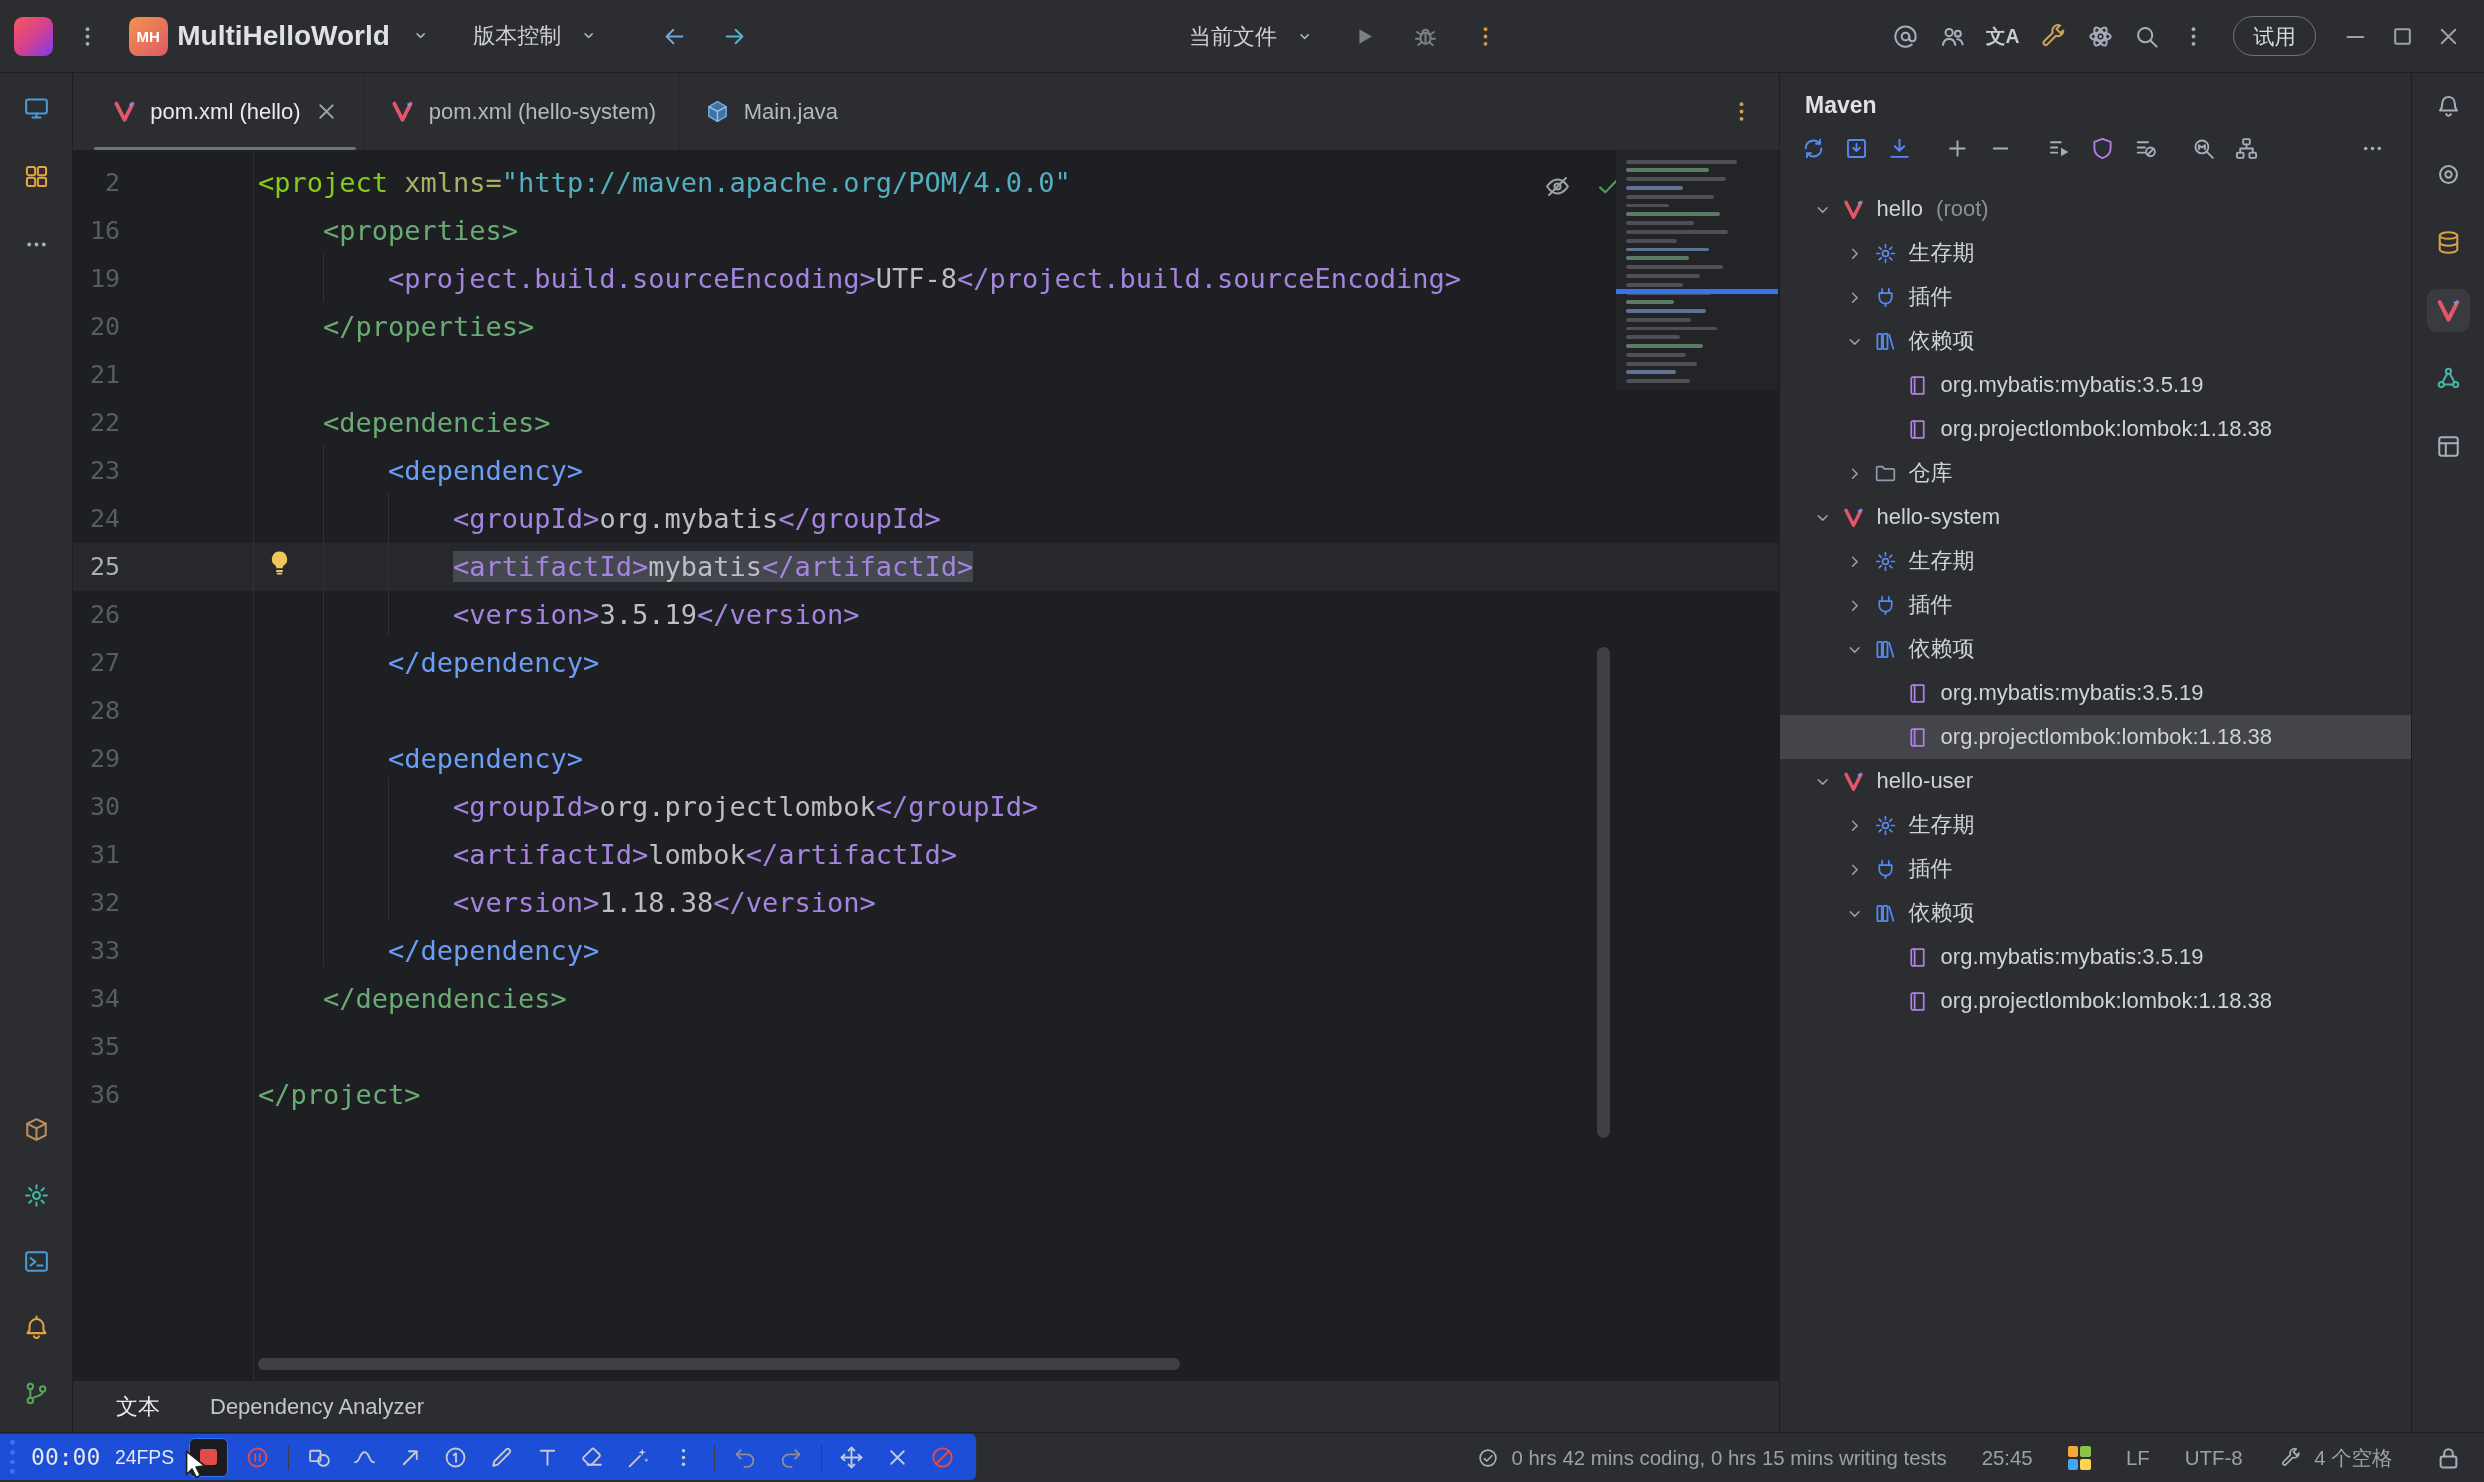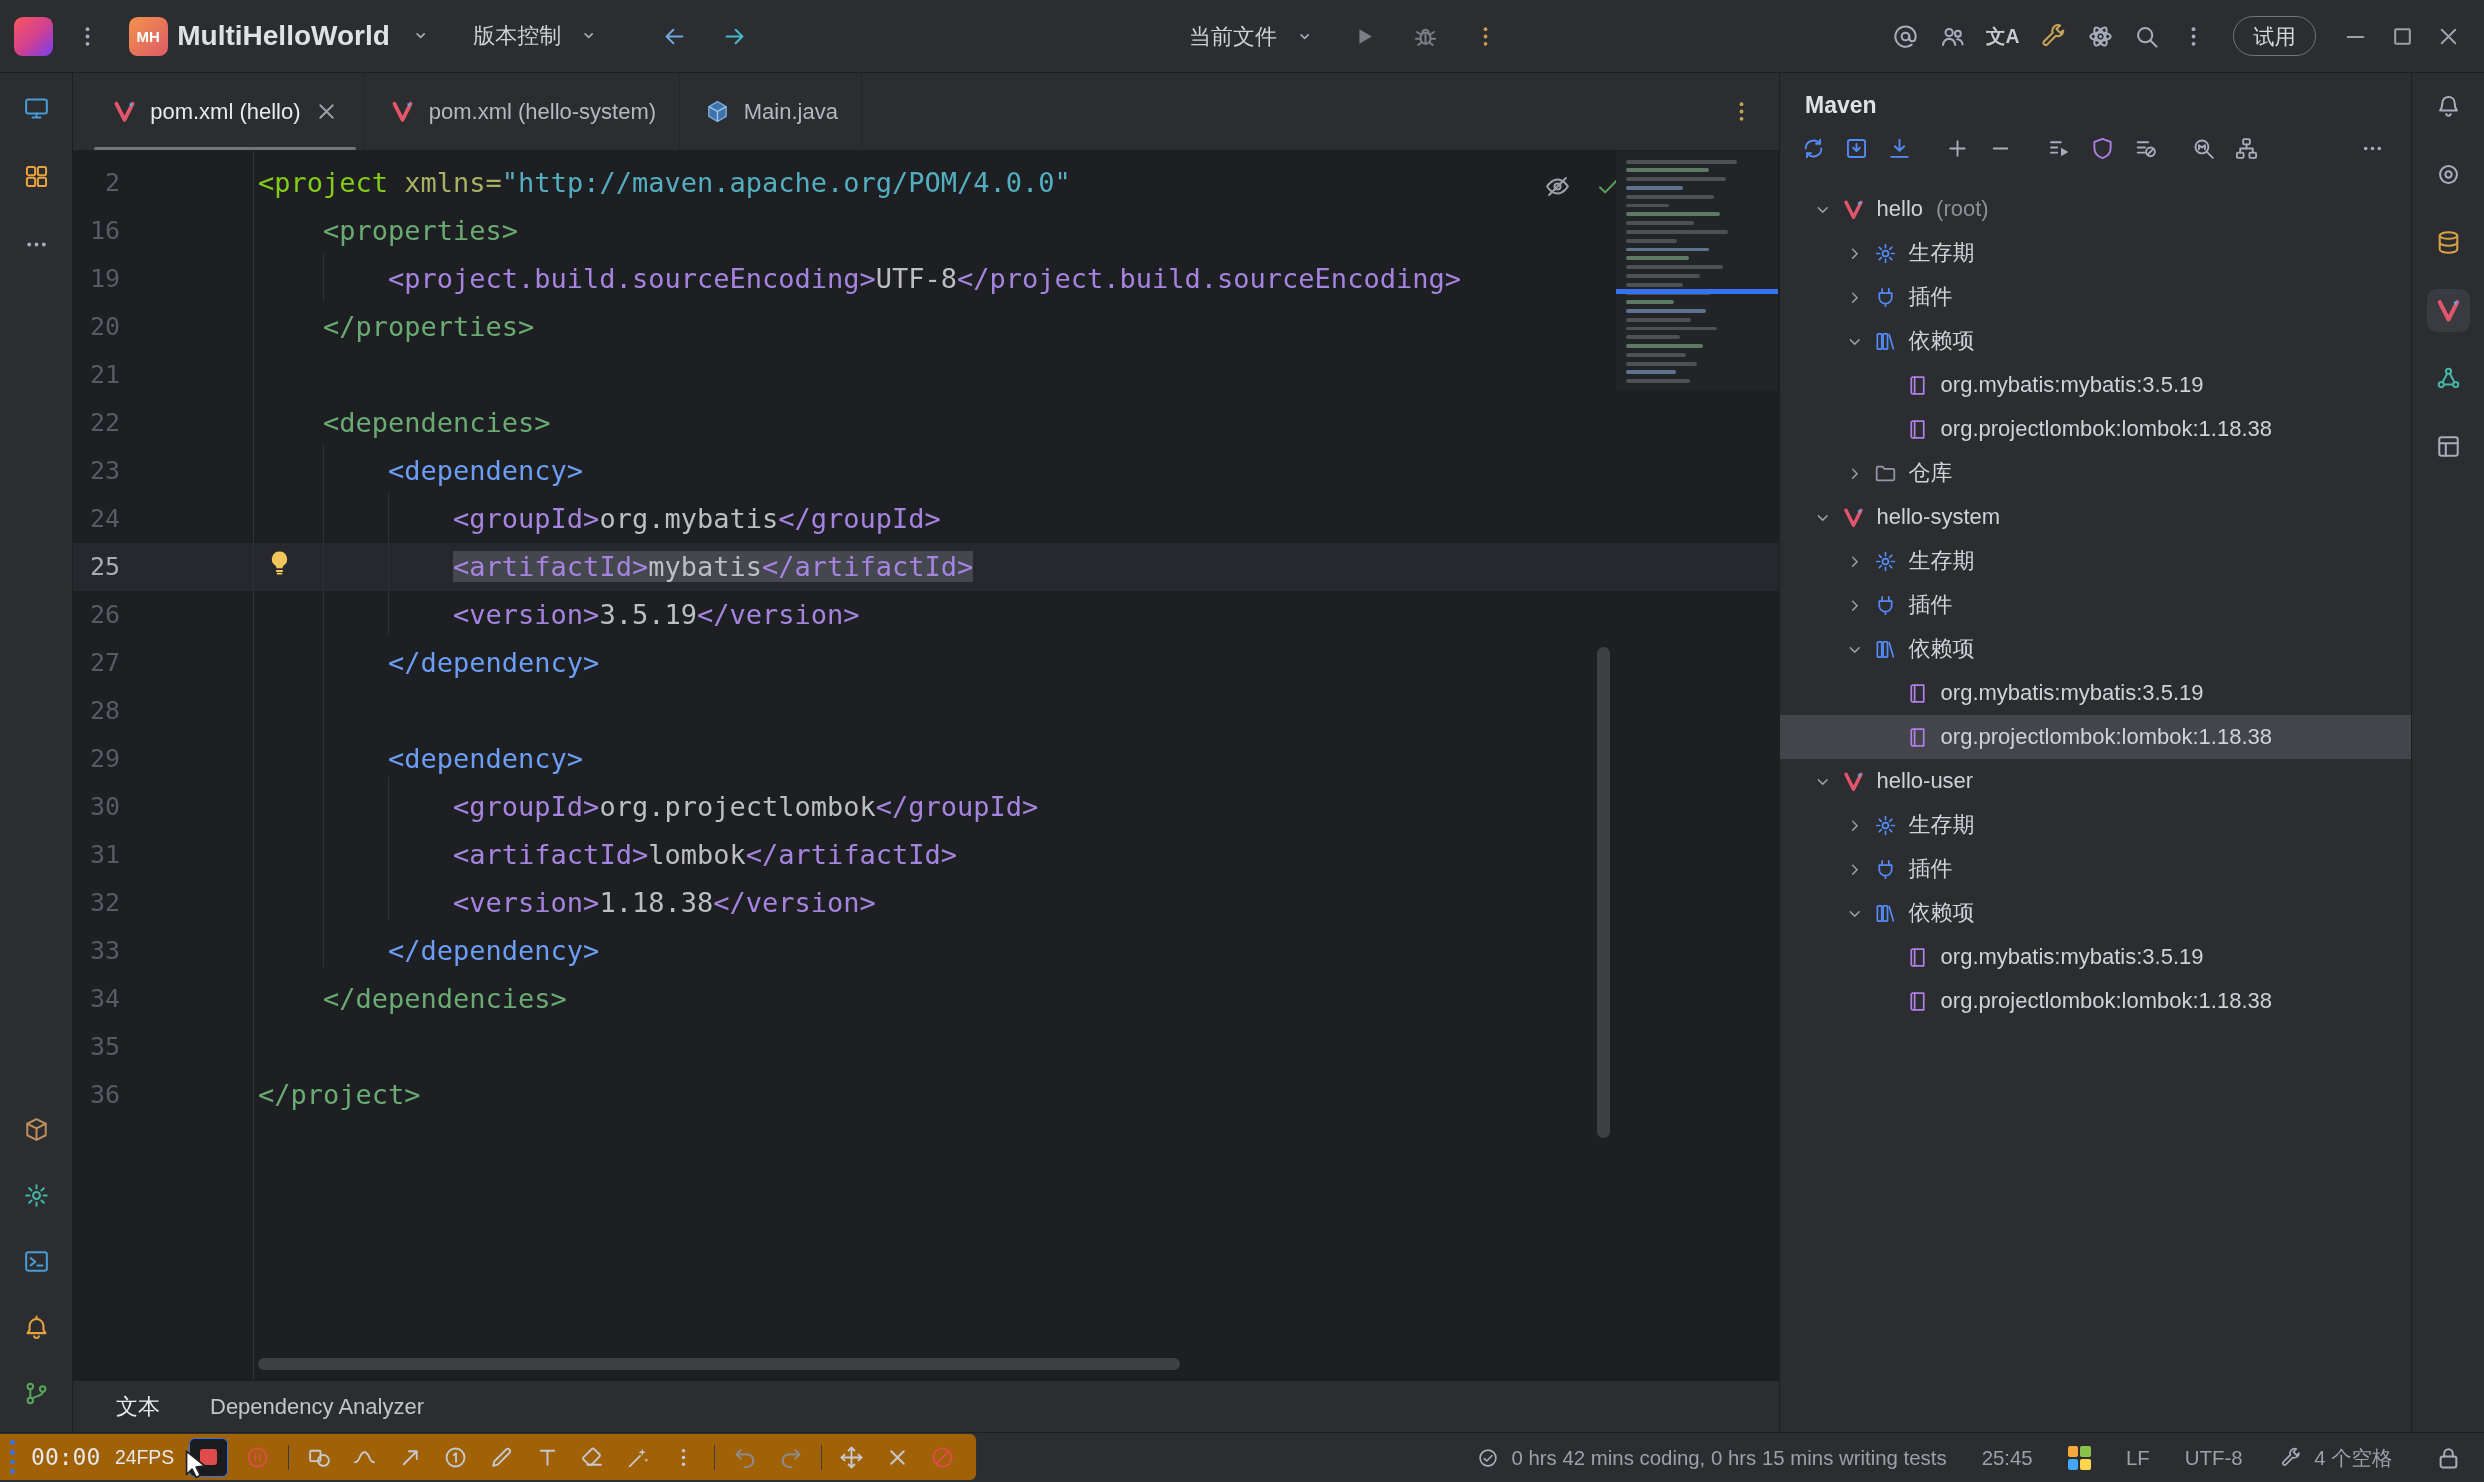--- a/index.html
+++ b/index.html
@@ -109,21 +109,21 @@
   #statusbar{position:absolute;left:0;right:0;bottom:0;height:51px;background:#2B2D30;border-top:1px solid #1E1F22;
     display:flex;align-items:center;z-index:6}
   .sb-right{margin-left:auto;display:flex;align-items:center;gap:35px;padding-right:13.6px;color:#9CA0A8;font-size:20.4px}
   .sb-item{display:flex;align-items:center;gap:9.7px}
   .sb-item .ic{width:27px;height:27px}.sb-item .ic svg{width:22px;height:22px}
   #colorgrid{display:grid;grid-template-columns:10.7px 10.7px;grid-template-rows:10.7px 10.7px;gap:1.9px}
   #colorgrid span{border-radius:1.9px}
 
   
   #recorder{position:absolute;left:0;bottom:1.9px;height:48px;z-index:8;display:flex;align-items:center;gap:14.6px;
-    padding:0 17.5px 0 9.7px;background:#a16207;border:1px solid #2E3136;border-left:none;border-radius:0 6.8px 6.8px 0}
+    padding:0 17.5px 0 9.7px;background:#1d4ed8;border:1px solid #2E3136;border-left:none;border-radius:0 6.8px 6.8px 0}
   .grip{display:flex;flex-direction:column;gap:4.9px;margin-right:1.9px}
   .grip span{width:4.9px;height:4.9px;border-radius:50%;background:#3574F0}
   .rectime{font-family:"DejaVu Sans Mono","Liberation Mono",monospace;font-size:23px;color:#E6E8EB}
   .recfps{font-size:19.4px;color:#E6E8EB}
   .recbtn{width:39px;height:39px;border:1.9px solid #3574F0;border-radius:5.8px;background:#1B1C1F;
     display:flex;align-items:center;justify-content:center;flex:none}
   .recsq{width:16.5px;height:16.5px;border-radius:2.9px;background:#E04B4B}
   .rec-ic{width:31px;height:31px;color:#C6C9CF}
   .rec-ic svg{width:25px;height:25px}
   .red{color:#E04B4B}

